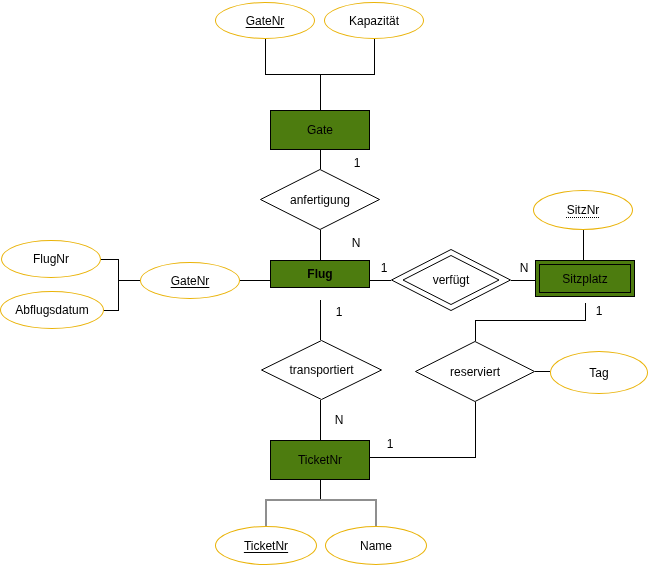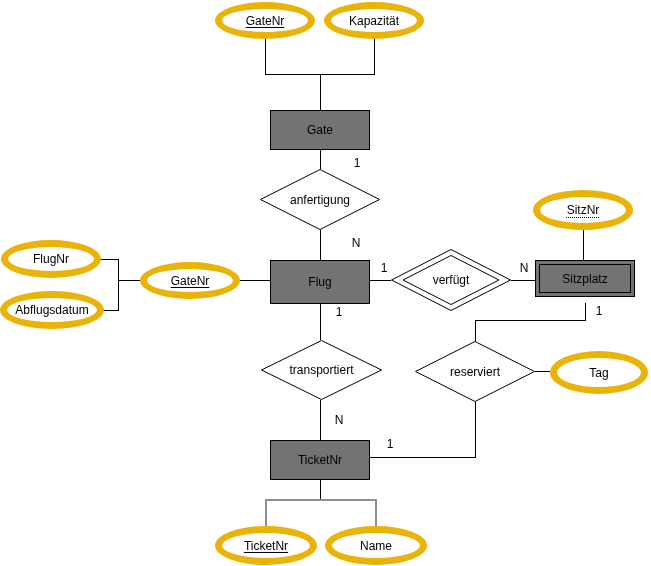--- a/index.html
+++ b/index.html
@@ -2,29 +2,29 @@
 <html><head>
 <meta charset="utf-8">
 <style>
   html,body{margin:0;padding:0;background:#fff;}
   .canvas{
     position:relative;width:651px;height:566px;background:#ffffff;
     font-family:"Liberation Sans",sans-serif;font-size:12px;color:#000;
     overflow:hidden;
   }
   .entity{
-    position:absolute;border:1px solid #000;background:#737373;
+    position:absolute;border:1px solid #000;background:#4d7c0f;
     display:flex;align-items:center;justify-content:center;box-sizing:border-box;
   }
   .entity .inner{
     position:absolute;left:3px;top:3px;right:3px;bottom:3px;
     border:1px solid #000;display:flex;align-items:center;justify-content:center;
   }
   .attr{
-    position:absolute;border:7px solid #eab308;border-radius:50%;background:#fff;
+    position:absolute;border:1px solid #eab308;border-radius:50%;background:#fff;
     display:flex;align-items:center;justify-content:center;box-sizing:border-box;
   }
   .rel{
     position:absolute;display:flex;align-items:center;justify-content:center;
   }
   .rel svg{position:absolute;left:0;top:0;}
   .rel .lbl{position:relative;z-index:1;}
   .line{position:absolute;background:#000;}
   .line.gray{background:#8f8f8f;}
   .card{
@@ -64,21 +64,21 @@
   <div class="line" style="left:320px;top:480px;width:1px;height:19px;"></div>
 
   <div class="line gray" style="left:265px;top:499px;width:112px;height:2px;"></div>
   <div class="line gray" style="left:265px;top:499px;width:2px;height:27px;"></div>
   <div class="line gray" style="left:375px;top:499px;width:2px;height:27px;"></div>
 
   <div class="entity" style="left:270px;top:110px;width:100px;height:40px;">
     <span>Gate</span>
   </div>
 
-  <div class="entity" style="left:270px;top:260px;width:100px;height:44px;">
+  <div class="entity" style="left:270px;top:260px;width:100px;height:28px;font-weight:bold;">
     <span>Flug</span>
   </div>
 
   <div class="entity" style="left:535px;top:260px;width:100px;height:37px;">
     <div class="inner">
       <span>Sitzplatz</span>
     </div>
   </div>
 
   <div class="entity" style="left:270px;top:440px;width:100px;height:40px;">

